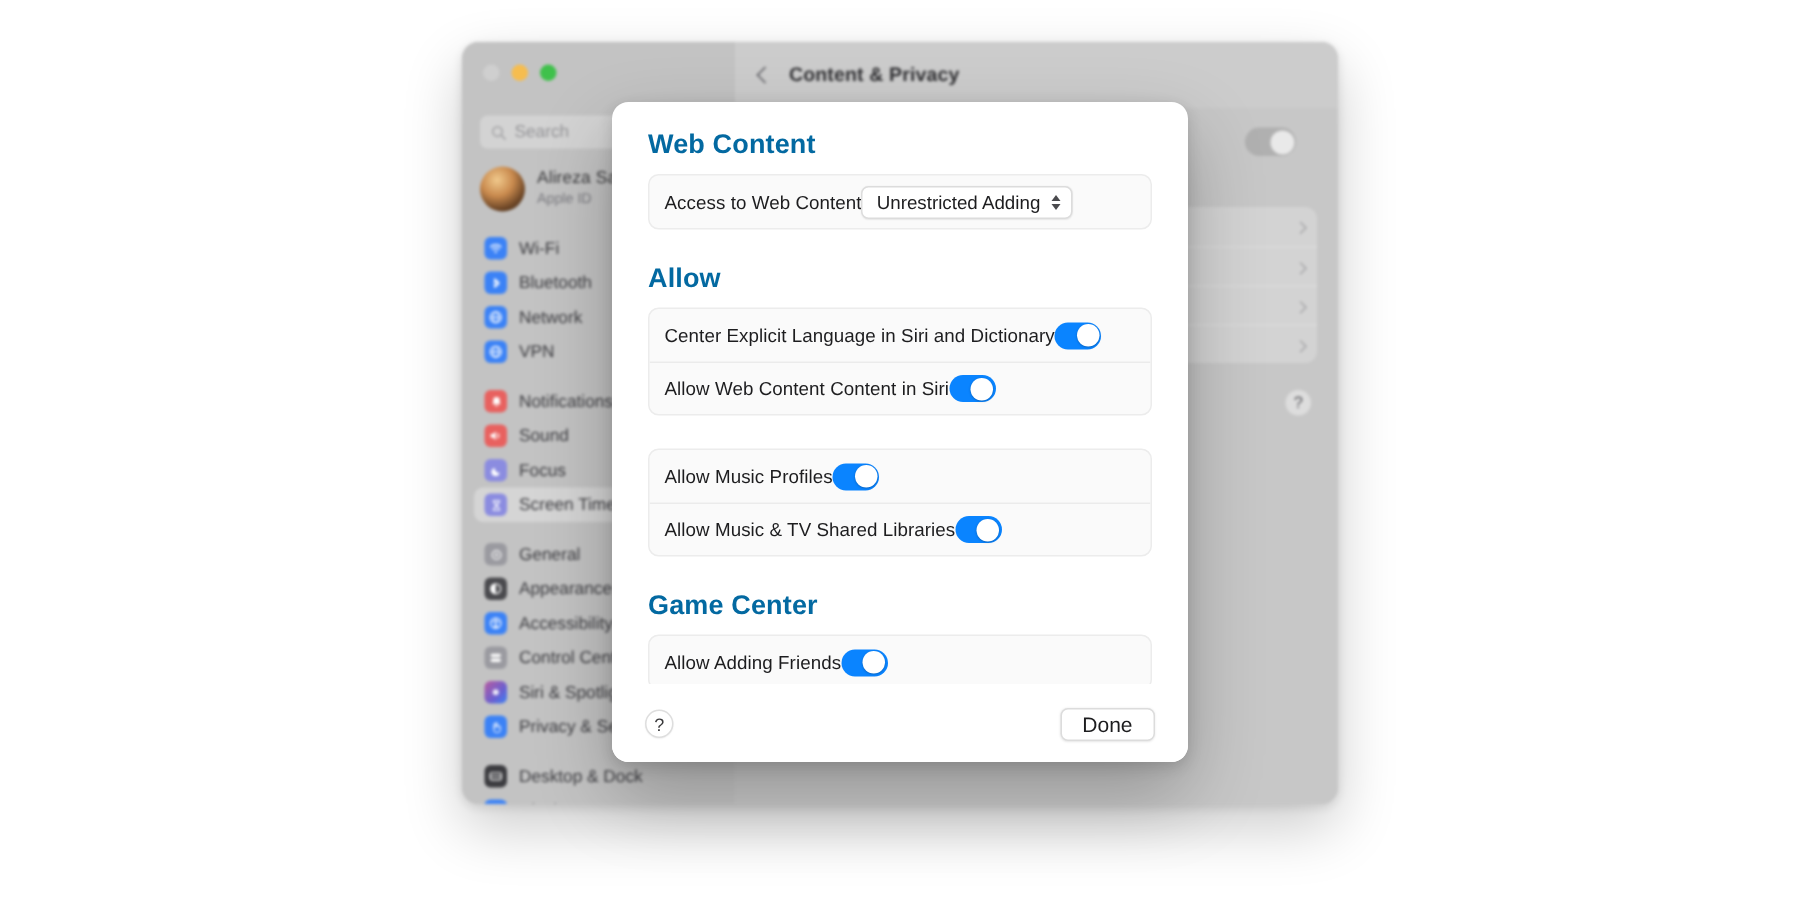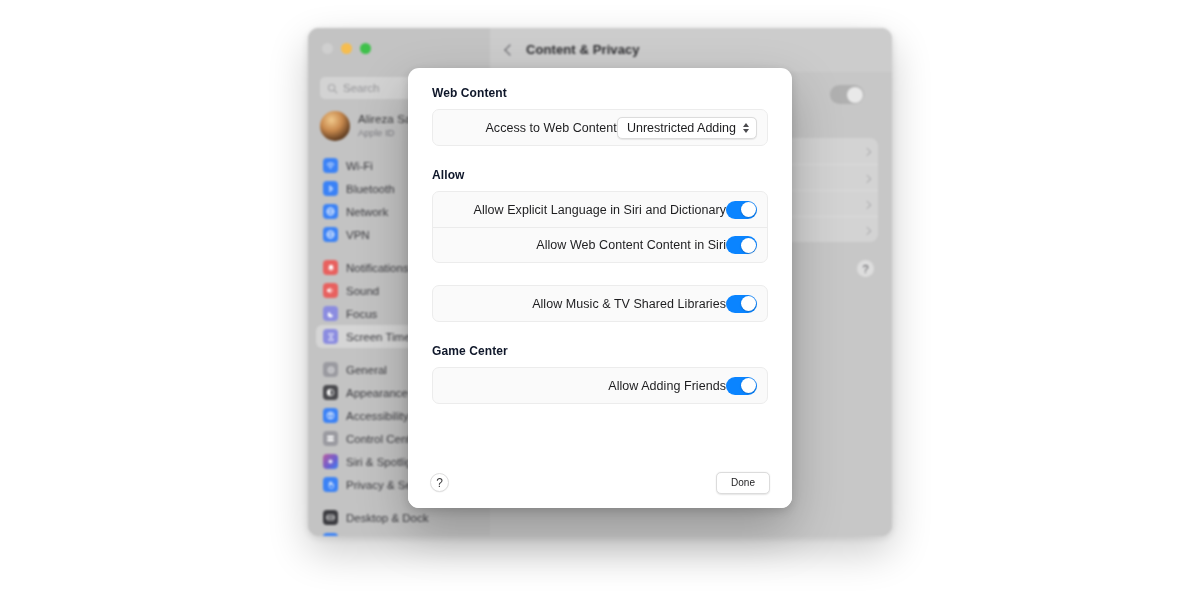--- a/index.html
+++ b/index.html
@@ -107,30 +107,30 @@
     width: 384px; height: 440px;
     background:#ffffff; border-radius: 11px;
     box-shadow: 0 22px 50px rgba(0,0,0,0.26), 0 3px 10px rgba(0,0,0,0.14);
     overflow:hidden; display:flex; flex-direction:column;
   }
   .sheet-scroll {
     flex: 1 1 auto; overflow:hidden; position:relative;
     padding: 18px 24px 0 24px;
   }
   .sec-title {
-    font-size: 12px; font-weight: bold; color:#0f172a;
+    font-size: 18px; font-weight: bold; color:#0369a1;
     letter-spacing:.1px; margin-bottom: 9px;
   }
   .sec-gap { height: 22px; }
   .card {
     background:#fafafa; border:1px solid #ececec; border-radius: 7px;
     overflow:hidden;
   }
   .row {
-    height: 35px; display:flex; align-items:center; justify-content:flex-end;
+    height: 35px; display:flex; align-items:center; justify-content:flex-start;
     padding: 0 10px;
   }
   .row + .row { border-top: 1px solid #ebebeb; }
   .row-label { font-size: 12.5px; color:#1d1d1f; letter-spacing:.05px; }
 
   .popup {
     display:inline-flex; align-items:center; gap:7px;
     height: 22px; padding: 0 7px 0 9px;
     background:#ffffff; border:1px solid #dcdcdc; border-radius:5px;
     box-shadow: 0 0.5px 1px rgba(0,0,0,0.08);
@@ -162,21 +162,21 @@
     width: 19px; height: 19px; border-radius:50%;
     background:#fff; border:1px solid #dedede;
     box-shadow:0 0.5px 1px rgba(0,0,0,.07);
     display:flex; align-items:center; justify-content:center;
     font-size: 12px; color:#3a3a3c;
   }
   .done-btn {
     min-width: 54px; height: 22px; padding: 0 14px;
     background:#ffffff; border:1px solid #dcdcdc; border-radius:5px;
     box-shadow: 0 0.5px 1.5px rgba(0,0,0,0.10);
-    font-size: 10px; color:#1d1d1f;
+    font-size: 14px; color:#1d1d1f;
     display:flex; align-items:center; justify-content:center;
   }
 </style>
 </head>
 <body>
 
 <div id="stage">
 
   <div class="settings-window">
 
@@ -407,32 +407,36 @@
               </span>
           </span>
         </div>
       </div>
 
       <div class="sec-gap"></div>
 
       <div class="sec-title">Allow</div>
       <div class="card">
         <div class="row">
-          <span class="row-label">Allow Explicit Language in Siri and Dictionary</span>
+          <span class="row-label">Center Explicit Language in Siri and Dictionary</span>
           <span class="toggle"></span>
         </div>
         <div class="row">
           <span class="row-label">Allow Web Content Content in Siri</span>
           <span class="toggle"></span>
         </div>
       </div>
 
       <div class="sec-gap"></div>
 
       <div class="card">
+        <div class="row">
+          <span class="row-label">Allow Music Profiles</span>
+          <span class="toggle"></span>
+        </div>
         <div class="row">
           <span class="row-label">Allow Music &amp; TV Shared Libraries</span>
           <span class="toggle"></span>
         </div>
       </div>
 
       <div class="sec-gap"></div>
 
       <div class="sec-title">Game Center</div>
       <div class="card">

